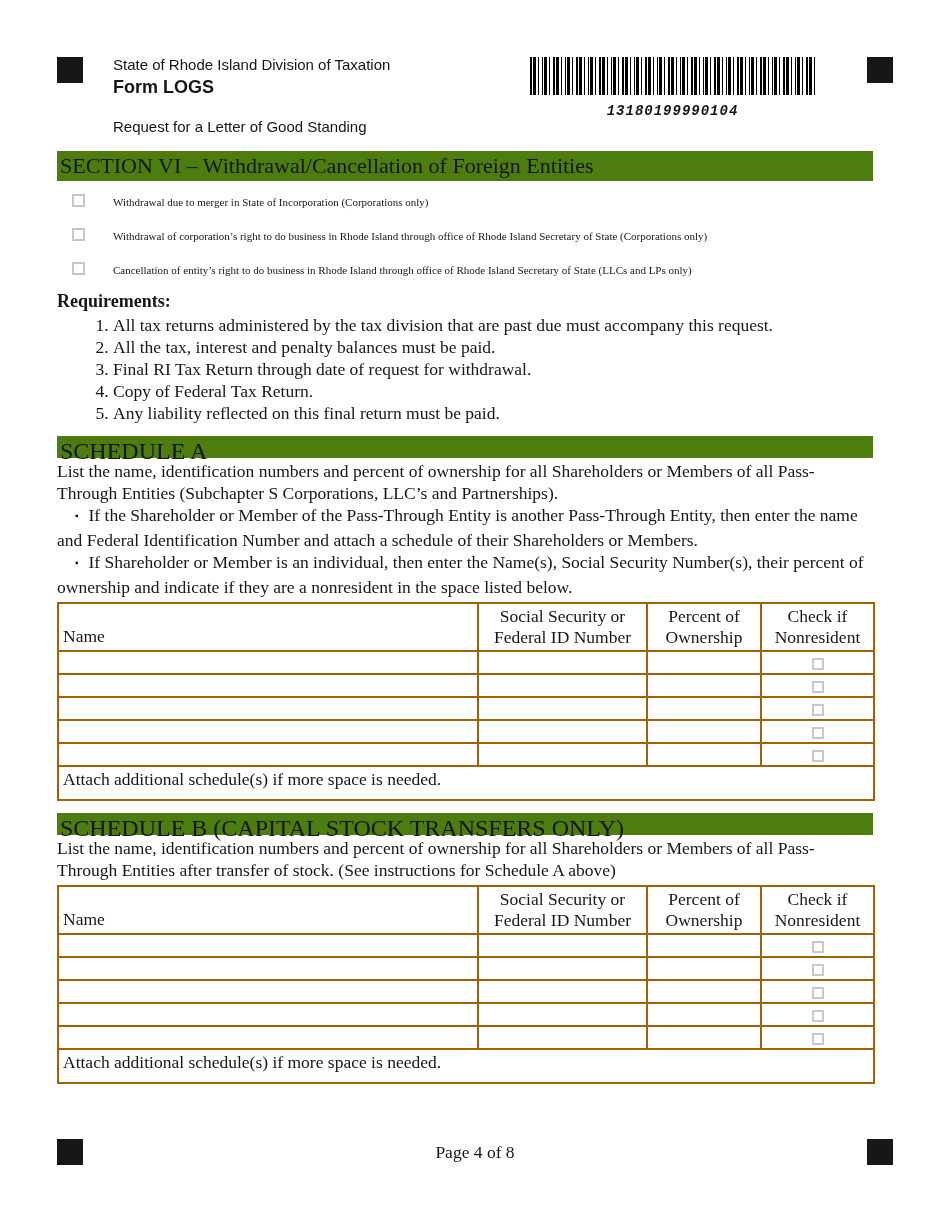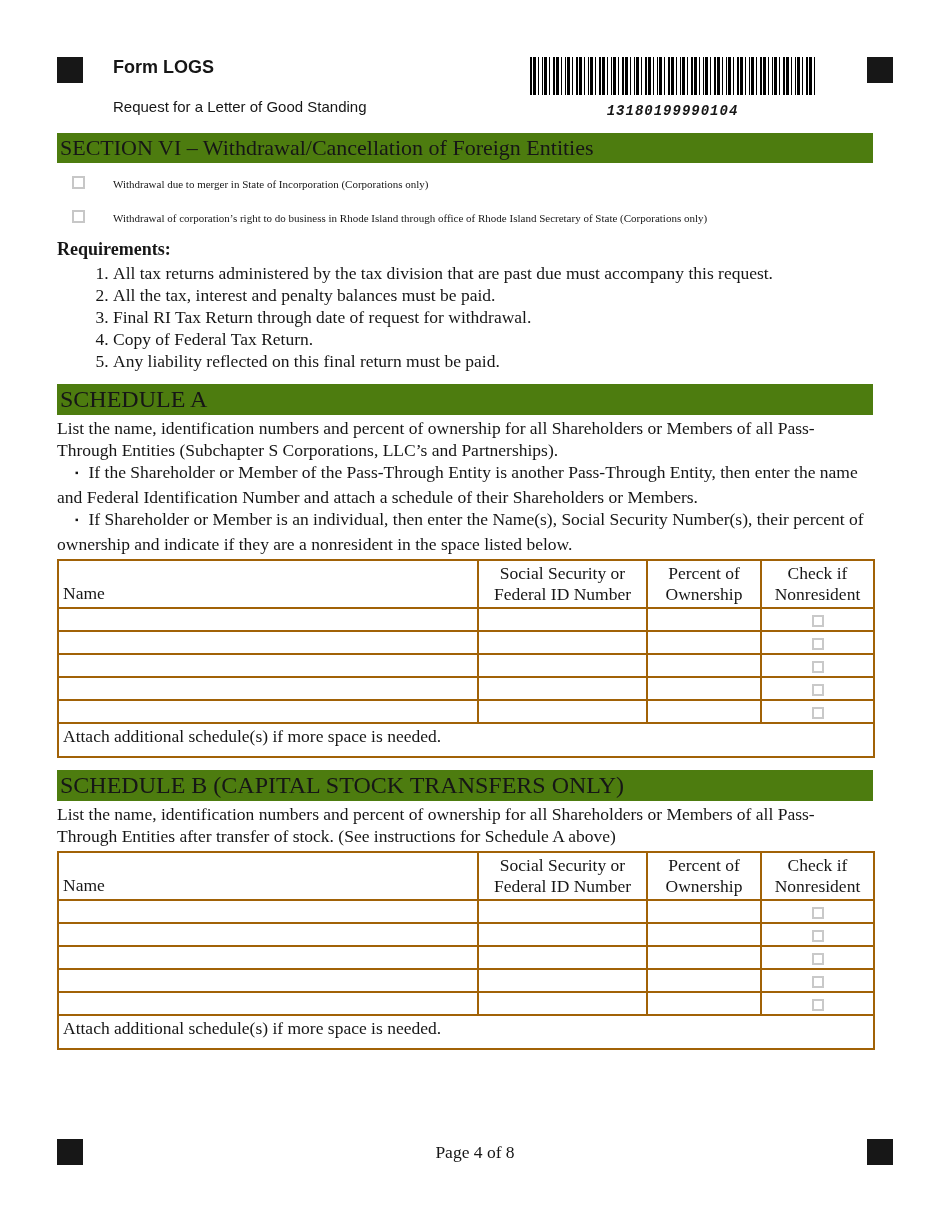--- a/index.html
+++ b/index.html
@@ -45,21 +45,21 @@
   }
 
   .section-bar {
     background: #4d7c0f;
     height: 30px; line-height: 30px;
     font-size: 22px;
     padding-left: 3px;
     margin-top: 14px;
     white-space: nowrap;
   }
-  .section-bar.schedule { font-size: 24px; height: 31px; line-height: 31px; margin-top: 12px; }
+  .section-bar.schedule { font-size: 24px; height: 22px; line-height: 31px; margin-top: 12px; }
 
   .cb-row { position: relative; padding-left: 56px; margin-top: 8px; }
   .checkbox {
     position: absolute; left: 15px; top: 5px;
     width: 13px; height: 13px;
     border: 2px solid #c7c7c7; background: #fff;
     display: inline-block;
   }
   .cb-label { display: block; font-size: 11px; line-height: 26px; }
 
@@ -105,38 +105,43 @@
 
   <div class="corner-mark tl"></div>
   <div class="corner-mark tr"></div>
   <div class="corner-mark bl"></div>
   <div class="corner-mark br"></div>
 
   <div class="content">
 
     <div class="form-header">
       <div class="header-text">
+        <div class="agency">State of Rhode Island Division of Taxation</div>
         <div class="form-name">Form LOGS</div>
         <div class="form-subtitle">Request for a Letter of Good Standing</div>
       </div>
       <div class="barcode-block">
         <div class="barcode"></div>
         <div class="barcode-number">13180199990104</div>
       </div>
     </div>
 
     <div class="section-bar">SECTION VI – Withdrawal/Cancellation of Foreign Entities</div>
 
     <div class="cb-row">
       <span class="checkbox"></span>
       <span class="cb-label">Withdrawal due to merger in State of Incorporation (Corporations only)</span>
     </div>
     <div class="cb-row">
       <span class="checkbox"></span>
       <span class="cb-label">Withdrawal of corporation’s right to do business in Rhode Island through office of Rhode Island Secretary of State (Corporations only)</span>
+    </div>
+    <div class="cb-row">
+      <span class="checkbox"></span>
+      <span class="cb-label">Cancellation of entity’s right to do business in Rhode Island through office of Rhode Island Secretary of State (LLCs and LPs only)</span>
     </div>
 
     <div class="req-title">Requirements:</div>
     <ol class="req-list">
       <li>All tax returns administered by the tax division that are past due must accompany this request.</li>
       <li>All the tax, interest and penalty balances must be paid.</li>
       <li>Final RI Tax Return through date of request for withdrawal.</li>
       <li>Copy of Federal Tax Return.</li>
       <li>Any liability reflected on this final return must be paid.</li>
     </ol>

